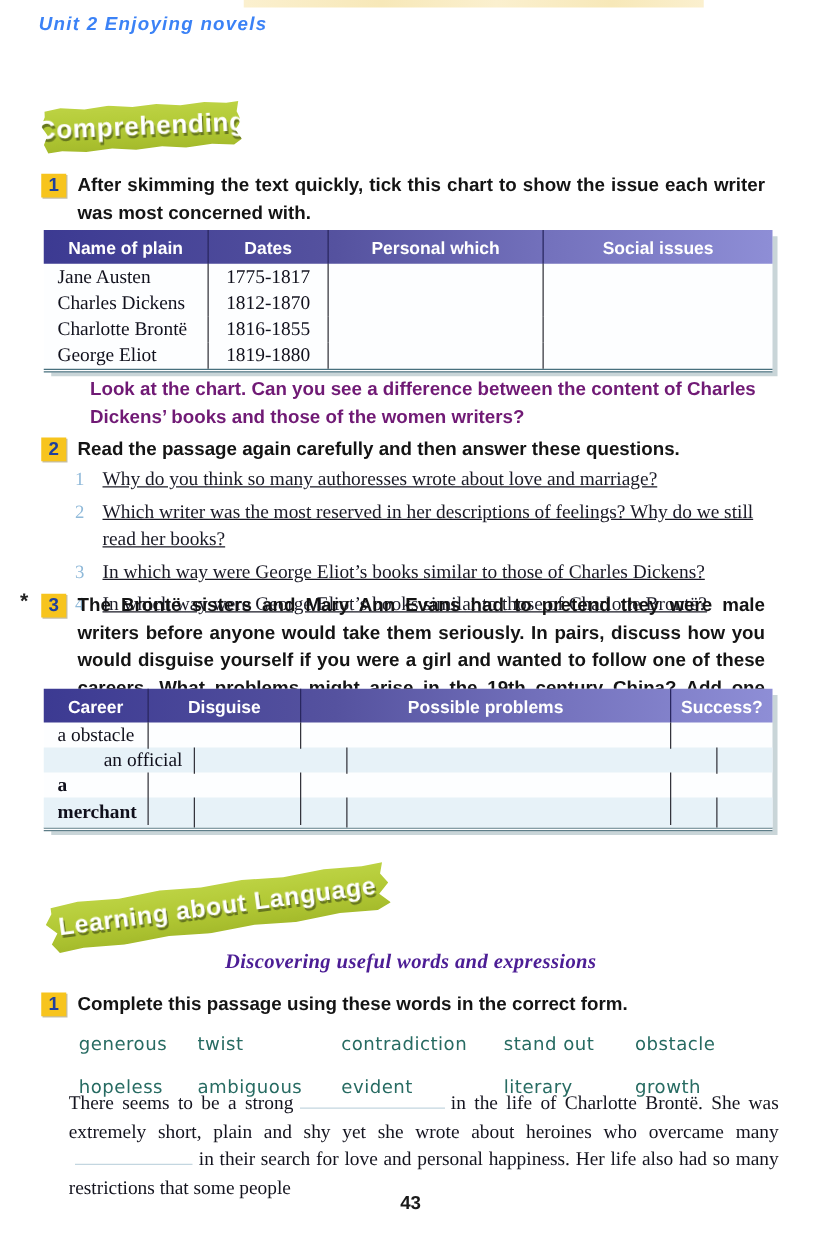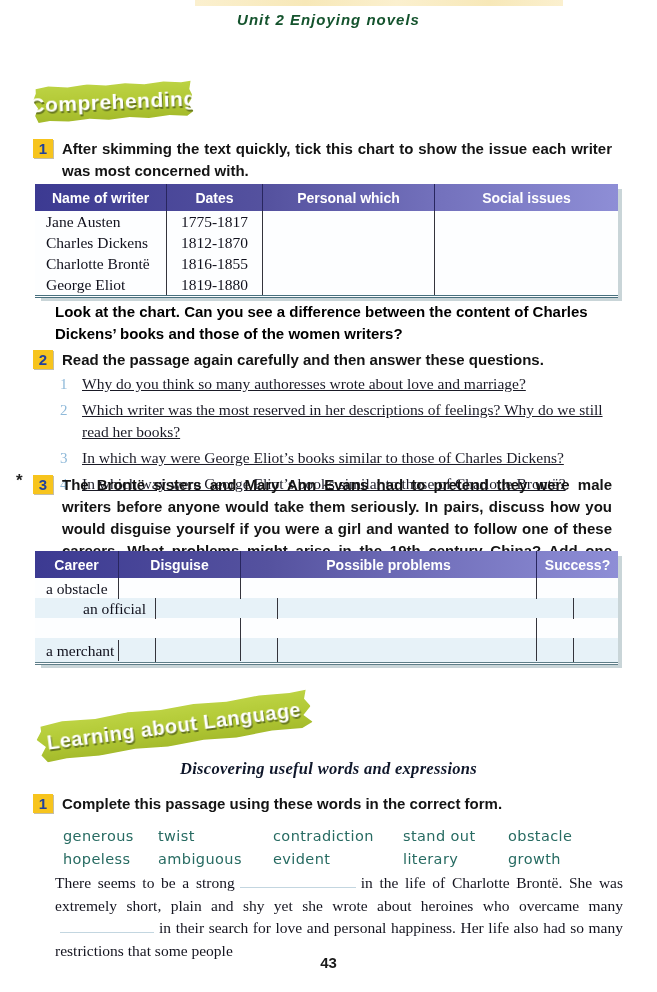--- a/index.html
+++ b/index.html
@@ -6,22 +6,22 @@
   html,body { background:#e8e8e8; }
   .page {
     position:relative; width:657px; height:992px; margin:0 auto;
     background:#ffffff; overflow:hidden;
     font-family:"Liberation Sans", sans-serif; color:#161616;
   }
 
   
   .top-strip { position:absolute; left:195px; top:0; width:368px; height:6px;
     background:linear-gradient(90deg,#fbf0cf 0%,#f7e8b8 30%,#fbf0cf 55%,#f7e8b8 80%,#fbf0cf 100%); }
-  .unit-header { position:absolute; top:11px; left:0; width:100%; text-align:center;
-    font:bold italic 15px/18px "Liberation Sans", sans-serif; color:#14532d; letter-spacing:1px; }
+  .unit-header { position:absolute; top:11px; left:0; width:100%; text-align:left;
+    font:bold italic 15px/18px "Liberation Sans", sans-serif; color:#3b82f6; letter-spacing:1px;padding-left:31px; }
 
   
   .banner {
     position:absolute; display:flex; align-items:center; justify-content:center;
     background:linear-gradient(180deg,#bdd344 0%,#b1c834 55%,#a4ba2b 100%);
     filter:drop-shadow(-2px 4px 1px rgba(120,130,105,0.55));
     clip-path:polygon(2% 8%,10% 2%,22% 7%,34% 1%,46% 6%,58% 2%,70% 7%,82% 2%,93% 6%,99% 3%,
       98% 25%,100% 45%,97% 65%,100% 85%,96% 97%,
       85% 93%,72% 99%,60% 94%,47% 99%,35% 94%,22% 99%,10% 95%,3% 99%,
       1% 80%,3% 60%,0% 40%,2% 20%);
@@ -35,22 +35,22 @@
   
   .exercise { position:absolute; left:33px; display:flex; align-items:flex-start; }
   .numbox { flex:0 0 auto; display:inline-flex; align-items:center; justify-content:center;
     min-width:20px; height:19px; margin-top:1px; padding:0 4px;
     background:#f7c41d; color:#20409c; font:bold 15px/19px "Liberation Sans",sans-serif;
     box-shadow:1px 1px 0 rgba(90,70,0,.35); }
   .extext { margin-left:9px; width:550px; font:bold 15px/22px "Liberation Sans",sans-serif;
     color:#141414; text-align:justify; }
   .star { position:absolute; left:-17px; top:-3px; font:bold 17px/20px "Liberation Sans",sans-serif; color:#222; }
 
-  .followup { position:absolute; left:55px; top:301px; width:566px;
-    font:bold 15px/22px "Liberation Sans",sans-serif; color:#000000; }
+  .followup { position:absolute; left:72px; top:301px; width:566px;
+    font:bold 15px/22px "Liberation Sans",sans-serif; color:#701a75; }
 
   
   .questions { position:absolute; left:60px; top:373px; width:562px;
     font-family:"Liberation Serif",serif; }
   .q { display:flex; margin-bottom:4px; }
   .qnum { flex:0 0 22px; color:#8fb9d9; font:15px/22px "Liberation Serif",serif; }
   .qtext { flex:1; color:#1a1a26; font:15.5px/22px "Liberation Serif",serif;text-decoration:underline; }
 
   
   .tbl { position:absolute; left:35px; width:583px; background:#fdfeff;
@@ -70,28 +70,28 @@
   .td.name { padding-left:11px; }
   .td.date { justify-content:center; }
   .tbl1 .trow { height:21px; }
   .tbl1 .trow:first-child { padding-top:2px; height:23px; }
 
   .tbl2 { top:551px; border-bottom:3px double #5e7e88; }
   .tbl2 .thead, .tbl2 .trow { grid-template-columns:84px 122px 296px 81px; }
   .tbl2 .trow { height:20px; }
   .tbl2 .trow.stripe { background:#e7f2f8;padding-left:37px; }
   .tbl2 .trow.filler { height:24px; }
-  .td.bold { font-weight:normal;margin-top:22px; }
+  .td.bold { font-weight:bold; }
 
   
   .subtitle { position:absolute; top:759px; left:0; width:100%; text-align:center;
-    font:bold italic 16.5px/20px "Liberation Serif",serif; color:#0f172a; letter-spacing:.3px; }
+    font:bold italic 16.5px/20px "Liberation Serif",serif; color:#4c1d95; letter-spacing:.3px; }
 
   .words { position:absolute; left:63px; top:826px; width:560px;
-    display:grid; grid-template-columns:95px 115px 130px 105px auto; row-gap:3px;
+    display:grid; grid-template-columns:95px 115px 130px 105px auto; row-gap:14px;
     font:14.5px/20px "DejaVu Sans",sans-serif; color:#276b62; letter-spacing:.4px; }
 
   .passage { position:absolute; left:55px; top:872px; width:568px;
     font:15.5px/22.5px "Liberation Serif",serif; color:#14141f; text-align:justify; }
   .blank { display:inline-block; height:14px; border-bottom:1.5px solid #c3d6e0; margin:0 5px; }
   .blank1 { width:116px; } .blank2 { width:94px; }
 
   .pagenum { position:absolute; top:954px; left:0; width:100%; text-align:center;
     font:bold 15px/18px "Liberation Sans",sans-serif; color:#1a1a1a; }
 </style>
@@ -107,21 +107,21 @@
     <span>Comprehending</span>
   </div>
 
   <div class="exercise" style="top:138px;">
     <span class="numbox">1</span>
     <div class="extext">After skimming the text quickly, tick this chart to show the issue each writer was most concerned with.</div>
   </div>
 
   <div class="tbl tbl1">
     <div class="thead">
-      <div class="th">Name of writer</div>
+      <div class="th">Name of plain</div>
       <div class="th">Dates</div>
       <div class="th">Personal which</div>
       <div class="th">Social issues</div>
     </div>
     <div class="trow">
       <div class="td name">Jane Austen</div>
       <div class="td date">1775-1817</div>
       <div class="td"></div>
       <div class="td"></div>
     </div>

